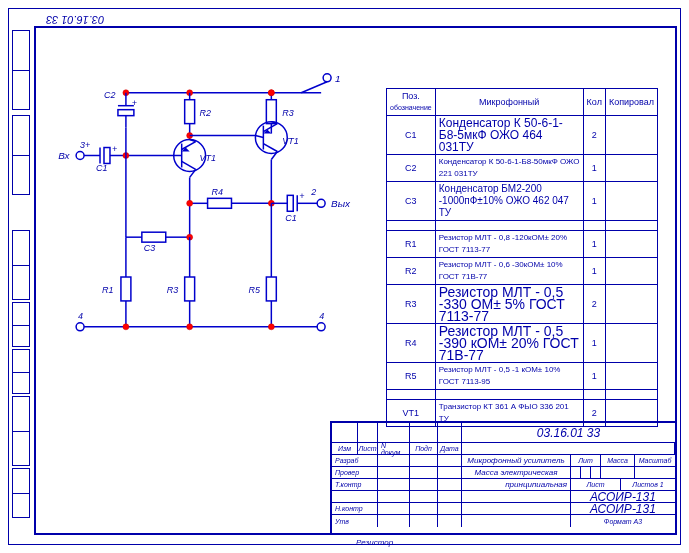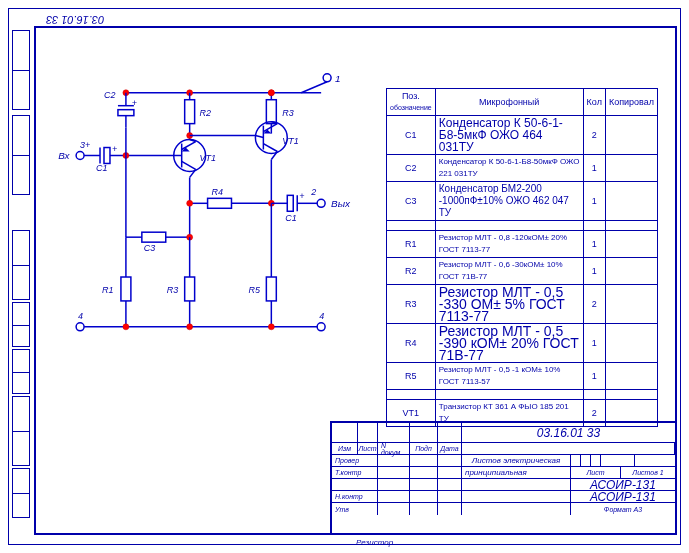--- a/index.html
+++ b/index.html
@@ -227,33 +227,33 @@
               <td></td>
             </tr>
             <tr>
               <td style="text-align:center">R4</td>
               <td style="font-size:14px">Резистор МЛТ - 0,5 -390 кОМ± 20% ГОСТ 71В-77</td>
               <td style="text-align:center">1</td>
               <td></td>
             </tr>
             <tr>
               <td style="text-align:center">R5</td>
-              <td style="font-size:8px">Резистор МЛТ - 0,5  -1 кОМ± 10% ГОСТ 7113-57</td>
+              <td style="font-size:8px">Резистор МЛТ - 0,5  -1 кОМ± 10% ГОСТ 7113-95</td>
               <td style="text-align:center">1</td>
               <td></td>
             </tr>
             <tr>
               <td style="height:10px"></td>
               <td></td>
               <td></td>
               <td></td>
             </tr>
             <tr>
               <td style="text-align:center">VT1</td>
-              <td style="font-size:8px">Транзистор КТ 361 А ФЫО 185  201 ТУ</td>
+              <td style="font-size:8px">Транзистор КТ 361 А ФЫО 336  201 ТУ</td>
               <td style="text-align:center">2</td>
               <td></td>
             </tr>
           </tbody>
       </table>
 
       <div class="title-block" style="width:345px;height:112px">
 
         <div class="tb-row" style="height:20px">
           <div class="tb-cell" style="width:26px;font-size:7px"></div>
@@ -265,39 +265,53 @@
         </div>
         <div class="tb-row" style="height:12px">
           <div class="tb-cell" style="width:26px;justify-content:center;font-size:7px">Изм</div>
           <div class="tb-cell" style="width:20px;justify-content:center;font-size:7px">Лист</div>
           <div class="tb-cell" style="width:32px;justify-content:center;font-size:7px">N докум</div>
           <div class="tb-cell" style="width:28px;justify-content:center;font-size:7px">Подп</div>
           <div class="tb-cell" style="width:24px;justify-content:center;font-size:7px">Дата</div>
           <div class="tb-cell" style="flex:1;border-right:1px solid #0000aa" rowspan="5"></div>
         </div>
         <div class="tb-row" style="height:12px">
+          <div class="tb-cell" style="width:46px;font-size:7px">Разраб</div>
+          <div class="tb-cell" style="width:32px"></div>
+          <div class="tb-cell" style="width:28px"></div>
+          <div class="tb-cell" style="width:24px"></div>
+          <div class="tb-cell" style="flex:1;justify-content:center;font-size:8px;text-align:center;border-right:1px solid #0000aa">
+            <div style="width:100%;text-align:center">
+              <div>Микрофонный усилитель</div>
+            </div>
+          </div>
+          <div class="tb-cell" style="width:30px;justify-content:center;font-size:7px">Лит</div>
+          <div class="tb-cell" style="width:34px;justify-content:center;font-size:7px">Масса</div>
+          <div class="tb-cell" style="width:40px;justify-content:center;font-size:7px">Масштаб</div>
+        </div>
+        <div class="tb-row" style="height:12px">
           <div class="tb-cell" style="width:46px;font-size:7px">Провер</div>
           <div class="tb-cell" style="width:32px"></div>
           <div class="tb-cell" style="width:28px"></div>
           <div class="tb-cell" style="width:24px"></div>
           <div class="tb-cell" style="flex:1;justify-content:center;font-size:8px;text-align:center;border-right:1px solid #0000aa">
-            <div>Листов электрическая</div>
+            <div>Масса электрическая</div>
           </div>
           <div class="tb-cell" style="width:10px"></div>
           <div class="tb-cell" style="width:10px"></div>
           <div class="tb-cell" style="width:10px"></div>
           <div class="tb-cell" style="width:34px"></div>
           <div class="tb-cell" style="width:40px"></div>
         </div>
         <div class="tb-row" style="height:12px">
           <div class="tb-cell" style="width:46px;font-size:7px">Т.контр</div>
           <div class="tb-cell" style="width:32px"></div>
           <div class="tb-cell" style="width:28px"></div>
           <div class="tb-cell" style="width:24px"></div>
-          <div class="tb-cell" style="flex:1;justify-content:flex-start;font-size:8px;border-right:1px solid #0000aa">
+          <div class="tb-cell" style="flex:1;justify-content:flex-end;font-size:8px;border-right:1px solid #0000aa">
             <div>принципиальная</div>
           </div>
           <div class="tb-cell" style="width:50px;justify-content:center;font-size:7px">Лист</div>
           <div class="tb-cell" style="width:54px;justify-content:center;font-size:7px">Листов   1</div>
         </div>
         <div class="tb-row" style="height:12px">
           <div class="tb-cell" style="width:46px"></div>
           <div class="tb-cell" style="width:32px"></div>
           <div class="tb-cell" style="width:28px"></div>
           <div class="tb-cell" style="width:24px"></div>

